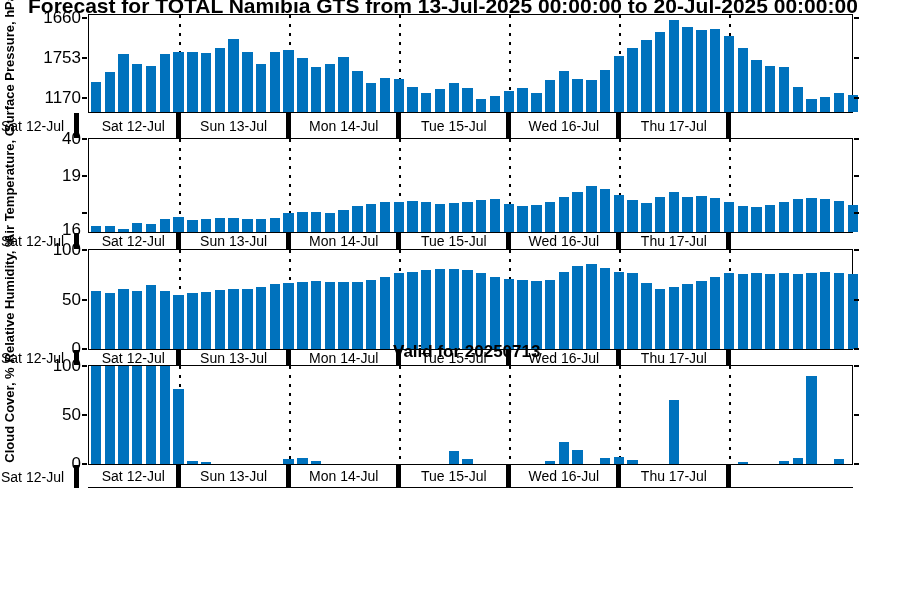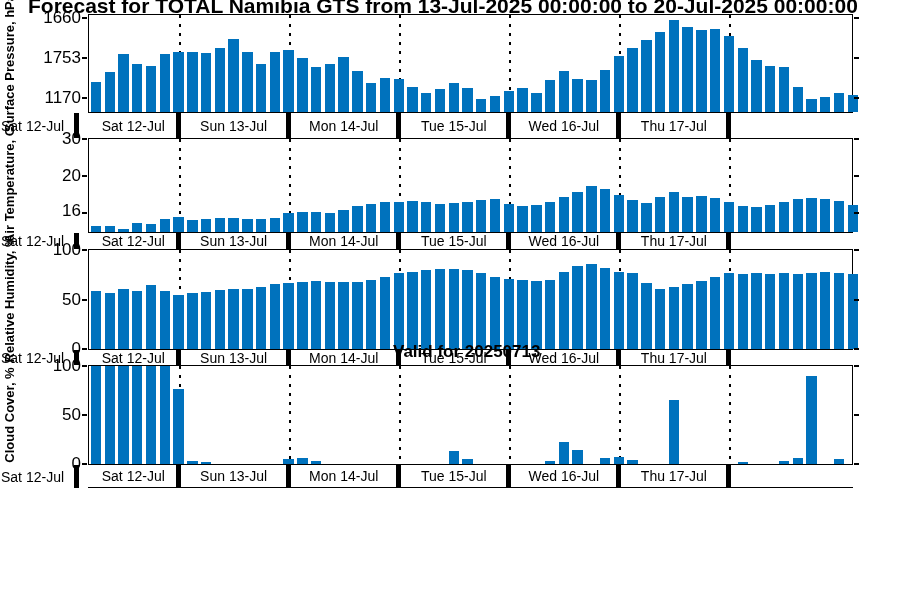--- a/index.html
+++ b/index.html
@@ -165,27 +165,27 @@
       <div class="bar" style="left: 662.28px; width: 10.4px; height: 25.11px; background: rgb(0, 114, 189);"></div>
       <div class="bar" style="left: 676.04px; width: 10.4px; height: 26.97px; background: rgb(0, 114, 189);"></div>
       <div class="bar" style="left: 689.8px; width: 10.4px; height: 29.76px; background: rgb(0, 114, 189);"></div>
       <div class="bar" style="left: 703.56px; width: 10.4px; height: 32.55px; background: rgb(0, 114, 189);"></div>
       <div class="bar" style="left: 717.32px; width: 10.4px; height: 34.41px; background: rgb(0, 114, 189);"></div>
       <div class="bar" style="left: 731.08px; width: 10.4px; height: 33.48px; background: rgb(0, 114, 189);"></div>
       <div class="bar" style="left: 744.84px; width: 10.4px; height: 30.69px; background: rgb(0, 114, 189);"></div>
       <div class="bar" style="left: 758.6px; width: 10.4px; height: 26.97px; background: rgb(0, 114, 189);"></div>
       <div class="ytick" style="left: -7px; top: 73.4px;"></div>
       <div class="ytick" style="right: -7px; top: 73.4px;"></div>
-      <div class="yticklabel" style="left: -58px; top: 63px;">16</div>
+      <div class="yticklabel" style="left: -58px; top: 82px;">16</div>
       <div class="ytick" style="left: -7px; top: 36.2px;"></div>
       <div class="ytick" style="right: -7px; top: 36.2px;"></div>
-      <div class="yticklabel" style="left: -58px; top: 28.2px;">20</div>
+      <div class="yticklabel" style="left: -58px; top: 28.2px;">19</div>
       <div class="ytick" style="left: -7px; top: -1px;"></div>
       <div class="ytick" style="right: -7px; top: -1px;"></div>
-      <div class="yticklabel" style="left: -58px; top: -9px;">30</div>
+      <div class="yticklabel" style="left: -58px; top: -9px;">40</div>
     </div>
   <div class="axes" id="ax2" style="left: 88px; top: 249px; width: 765px; height: 101px;">
       <div class="dotline" style="left: 89.56px;"></div>
       <div class="dotline" style="left: 199.64px;"></div>
       <div class="dotline" style="left: 309.72px;"></div>
       <div class="dotline" style="left: 419.8px;"></div>
       <div class="dotline" style="left: 529.88px;"></div>
       <div class="dotline" style="left: 639.96px;"></div>
       <div class="bar" style="left: 1.8px; width: 10.4px; height: 58.41px; background: rgb(0, 114, 189);"></div>
       <div class="bar" style="left: 15.56px; width: 10.4px; height: 56.43px; background: rgb(0, 114, 189);"></div>

